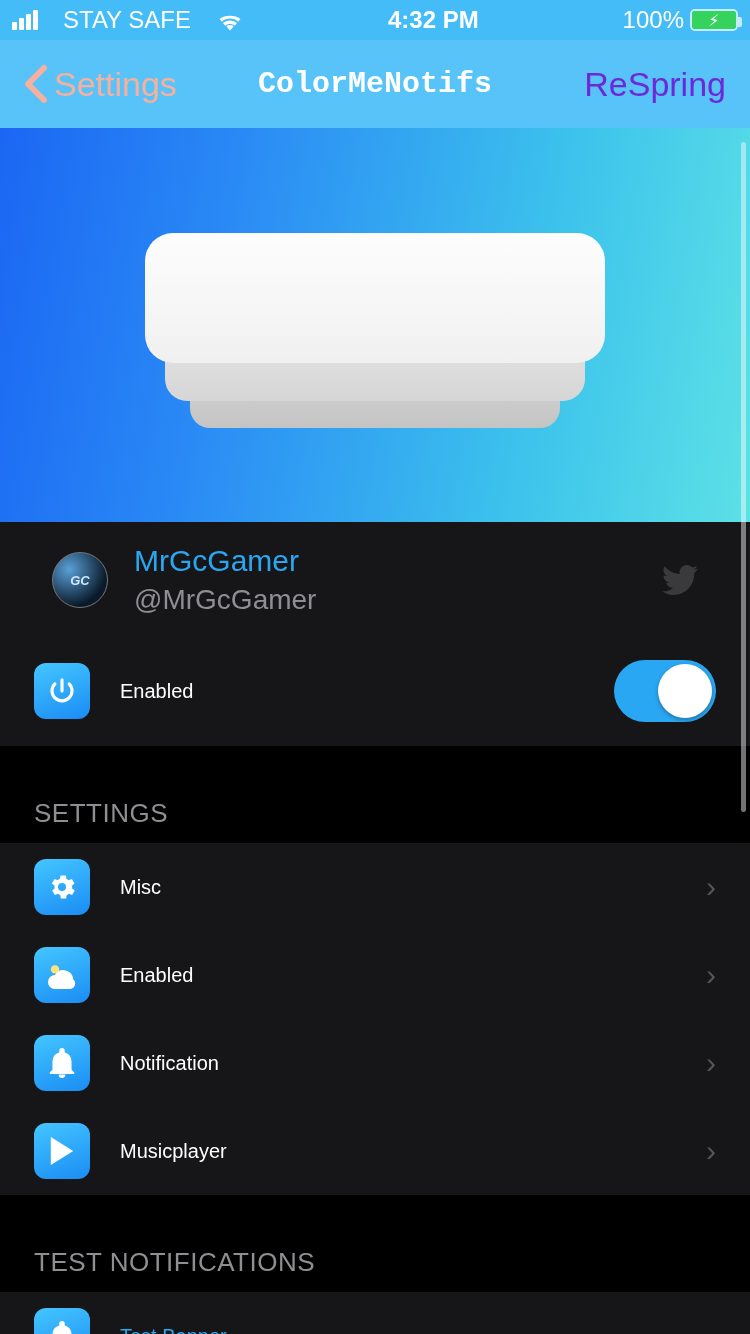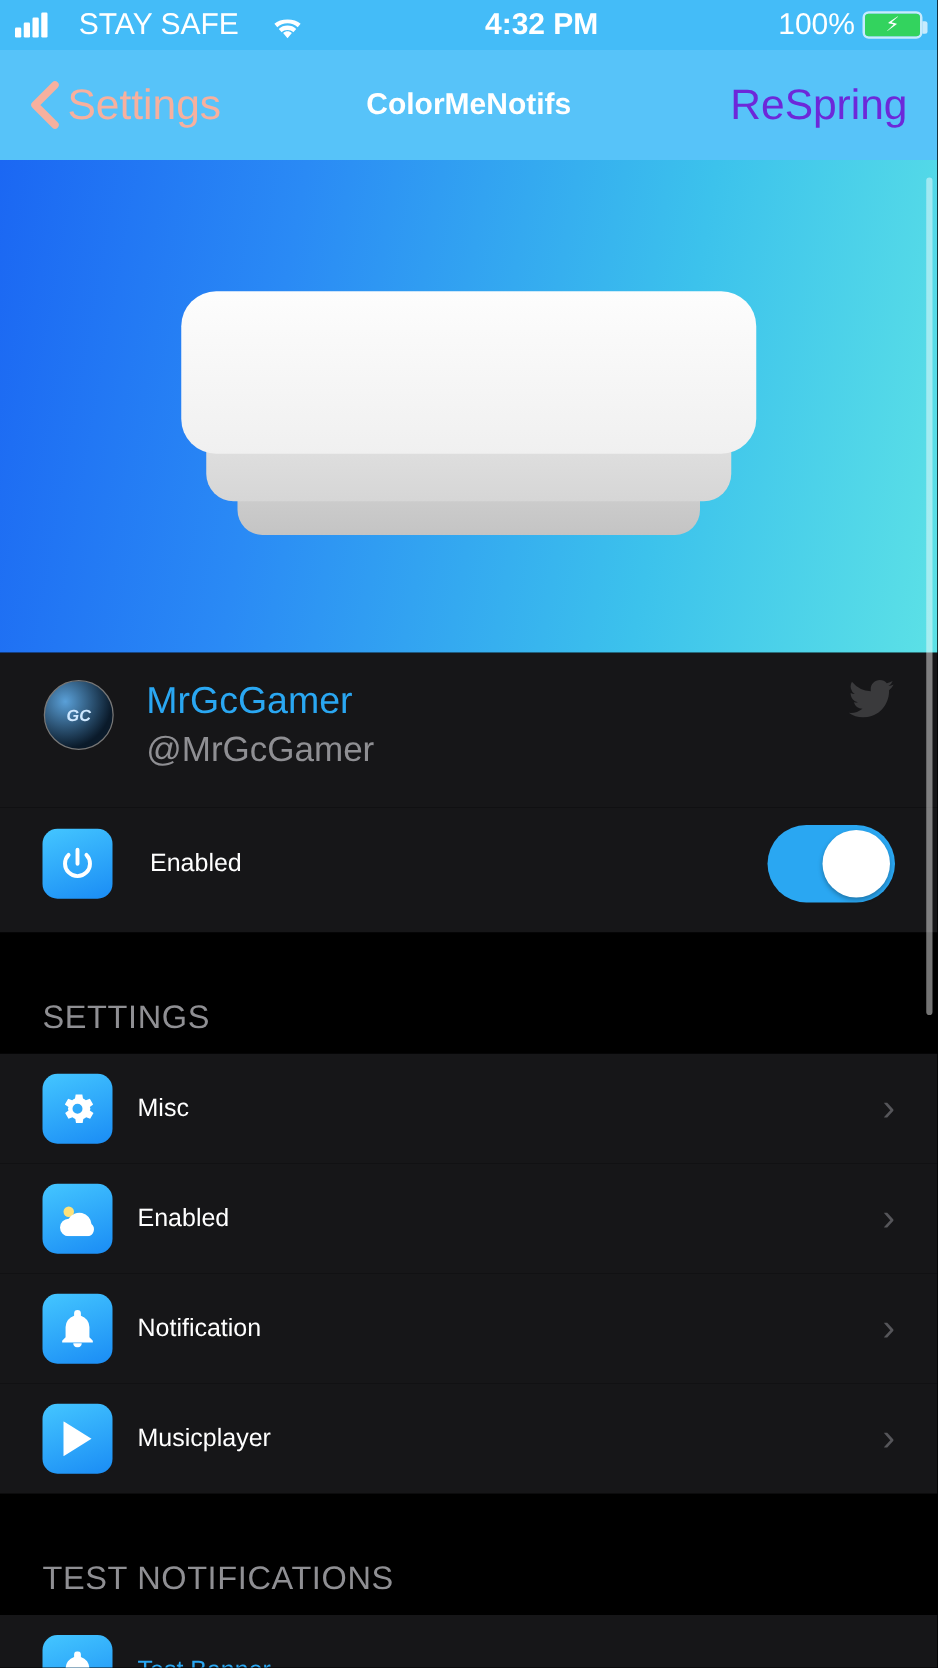--- a/index.html
+++ b/index.html
@@ -44,21 +44,21 @@
     .nav-bar {
       height: 88px;
       background: #57c3f9;
       display: flex;
       align-items: center;
       justify-content: space-between;
       padding: 0 24px;
       color: #fff;
     }
     .nav-back { display: flex; align-items: center; gap: 6px; color: #f7b09e; font-size: 34px; }
-    .nav-title { color: #fff; font-size: 24px; font-weight: 700; position:absolute; left:50%; transform:translateX(-50%);}
+    .nav-title { color: #fff; font-size: 30px; font-weight: 700; position:absolute; left:50%; transform:translateX(-50%);font-family:Liberation Mono, monospace;}
     .nav-action { color: #6d28d9; font-size: 34px; font-weight: 400; }
 
     
     .hero {
       height: 394px;
       background: linear-gradient(100deg, #1b67f3 0%, #2a8af5 30%, #3cc2ec 70%, #5ce1e6 100%);
       display: flex;
       align-items: center;
       justify-content: center;
       position: relative;
@@ -68,22 +68,23 @@
     .card1 { width: 460px; height: 130px; top: 0; background: linear-gradient(#fdfdfd, #f0f0f0); z-index:3;}
     .card2 { width: 420px; height: 50px; top: 118px; background: linear-gradient(#e0e0e0,#d6d6d6); z-index:2; border-radius: 0 0 22px 22px;}
     .card3 { width: 370px; height: 40px; top: 155px; background: linear-gradient(#cfcfcf,#c4c4c4); z-index:1; border-radius: 0 0 20px 20px;}
 
     
     .content { background: #000; }
 
     
     .dev-cell {
       background: #161618;
-      padding: 22px 35px 30px;
-      display: flex;
+      padding: 22px 52px 30px;
+      display: flex;
+      align-items: center;
       gap: 26px;
     }
     .avatar {
       width: 56px; height: 56px; border-radius: 50%;
       background: radial-gradient(circle at 30% 30%, #5aa0d8, #0a1a2a 70%);
       border: 1px solid #777;
       display:flex;align-items:center;justify-content:center;
       color:#cfe8ff;font-size:13px;font-style:italic;font-weight:700;
     }
     .dev-text { display: flex; flex-direction: column; gap: 6px; flex:1;}
@@ -124,21 +125,21 @@
       font-size: 26px;
       padding: 0 34px 14px;
       letter-spacing: 0.5px;
     }
 
     .list-row {
       background: #161618;
       display: flex;
       align-items: center;
       padding: 16px 34px;
-      gap: 20px;
+      gap: 30px;
     }
     .chevron { color: #56565a; font-size: 30px; }
 
     .scrollbar {
       position: absolute; right: 4px; top: 142px; width: 5px; height: 670px;
       background: rgba(255,255,255,.45); border-radius: 3px;
     }
 
     .blue-text { color: #2aa7f2; }
   </style>

